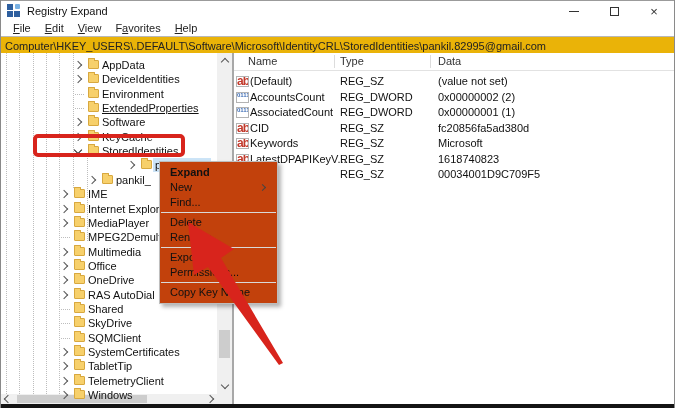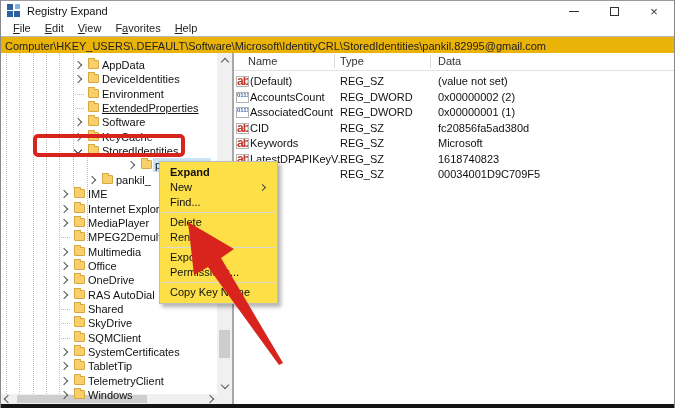--- a/index.html
+++ b/index.html
@@ -60,21 +60,21 @@
   .hsep{position:absolute;top:2px;height:13px;width:1px;background:#dcdcdc;}
   .lrow{position:absolute;height:15px;line-height:15px;white-space:nowrap;color:#111;}
   .vicon{position:absolute;left:2px;top:2px;width:13px;height:11px;border:1px solid #b3b3b3;background:#fff;box-sizing:border-box;
          font-weight:bold;text-align:center;overflow:hidden;}
   .vicon.str{color:#c2392b;font-size:12px;line-height:9px;letter-spacing:-1px;}
   .vicon.dword{color:#3f6eb5;font-size:6px;line-height:5px;letter-spacing:0;}
   .cname{position:absolute;left:16px;}
   .ctype{position:absolute;left:106px;}
   .cdata{position:absolute;left:204px;}
   
-  .cmenu{position:absolute;left:158px;top:161px;width:119px;box-sizing:border-box;background:#fde047;
+  .cmenu{position:absolute;left:158px;top:161px;width:119px;box-sizing:border-box;background:#c2410c;
          border:1px solid #bdbdbd;box-shadow:3px 3px 4px rgba(0,0,0,.3);padding:3px 0;z-index:20;}
   .citem{position:relative;height:15px;line-height:15px;padding-left:10px;color:#111;}
   .citem.bold{font-weight:bold;}
   .csep{height:1px;background:#d9d9d9;margin:2px 1px;}
   .subchev{position:absolute;right:12px;top:5px;width:4px;height:4px;border-right:1.3px solid #444;border-bottom:1.3px solid #444;transform:rotate(-45deg);}
   
   .redbox{position:absolute;left:32px;top:134px;width:152px;height:23px;border:4px solid #d8241c;border-radius:5px;z-index:30;box-sizing:border-box;}
   .arrow-svg{position:absolute;left:0;top:0;width:675px;height:408px;z-index:40;pointer-events:none;}
   
   .bottom-edge{position:absolute;left:0;right:0;top:404px;height:4px;background:#141414;}

